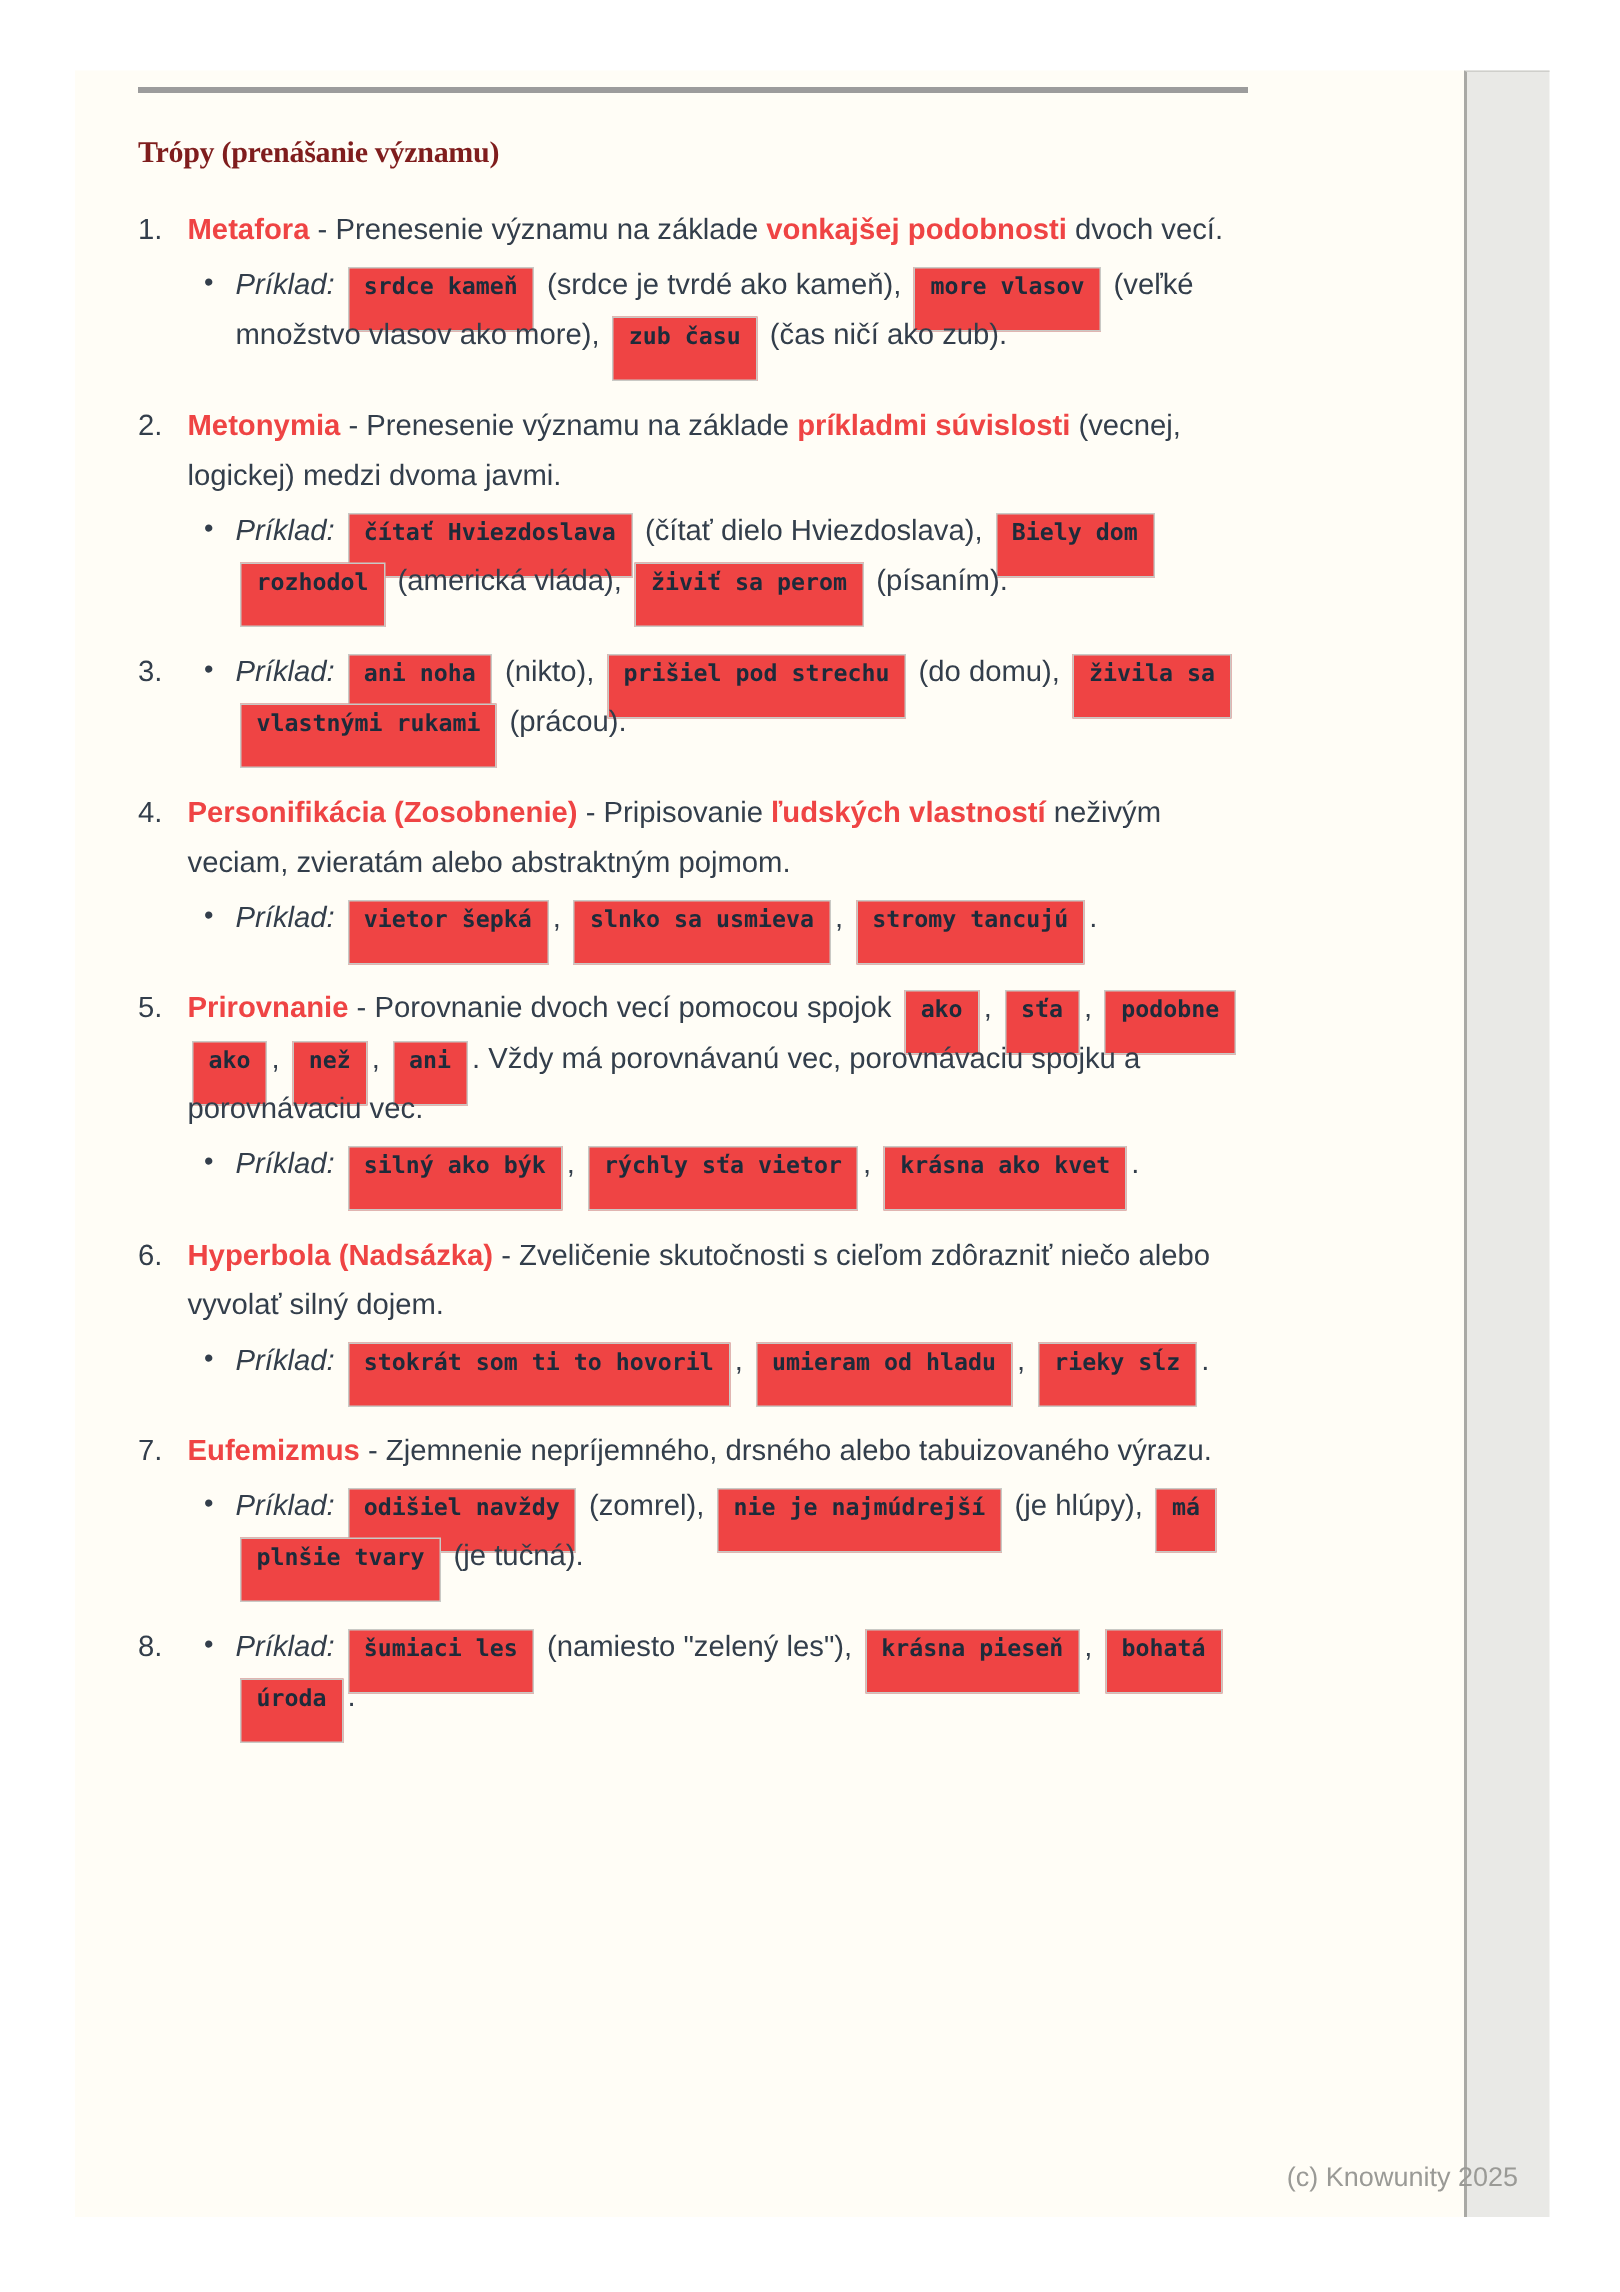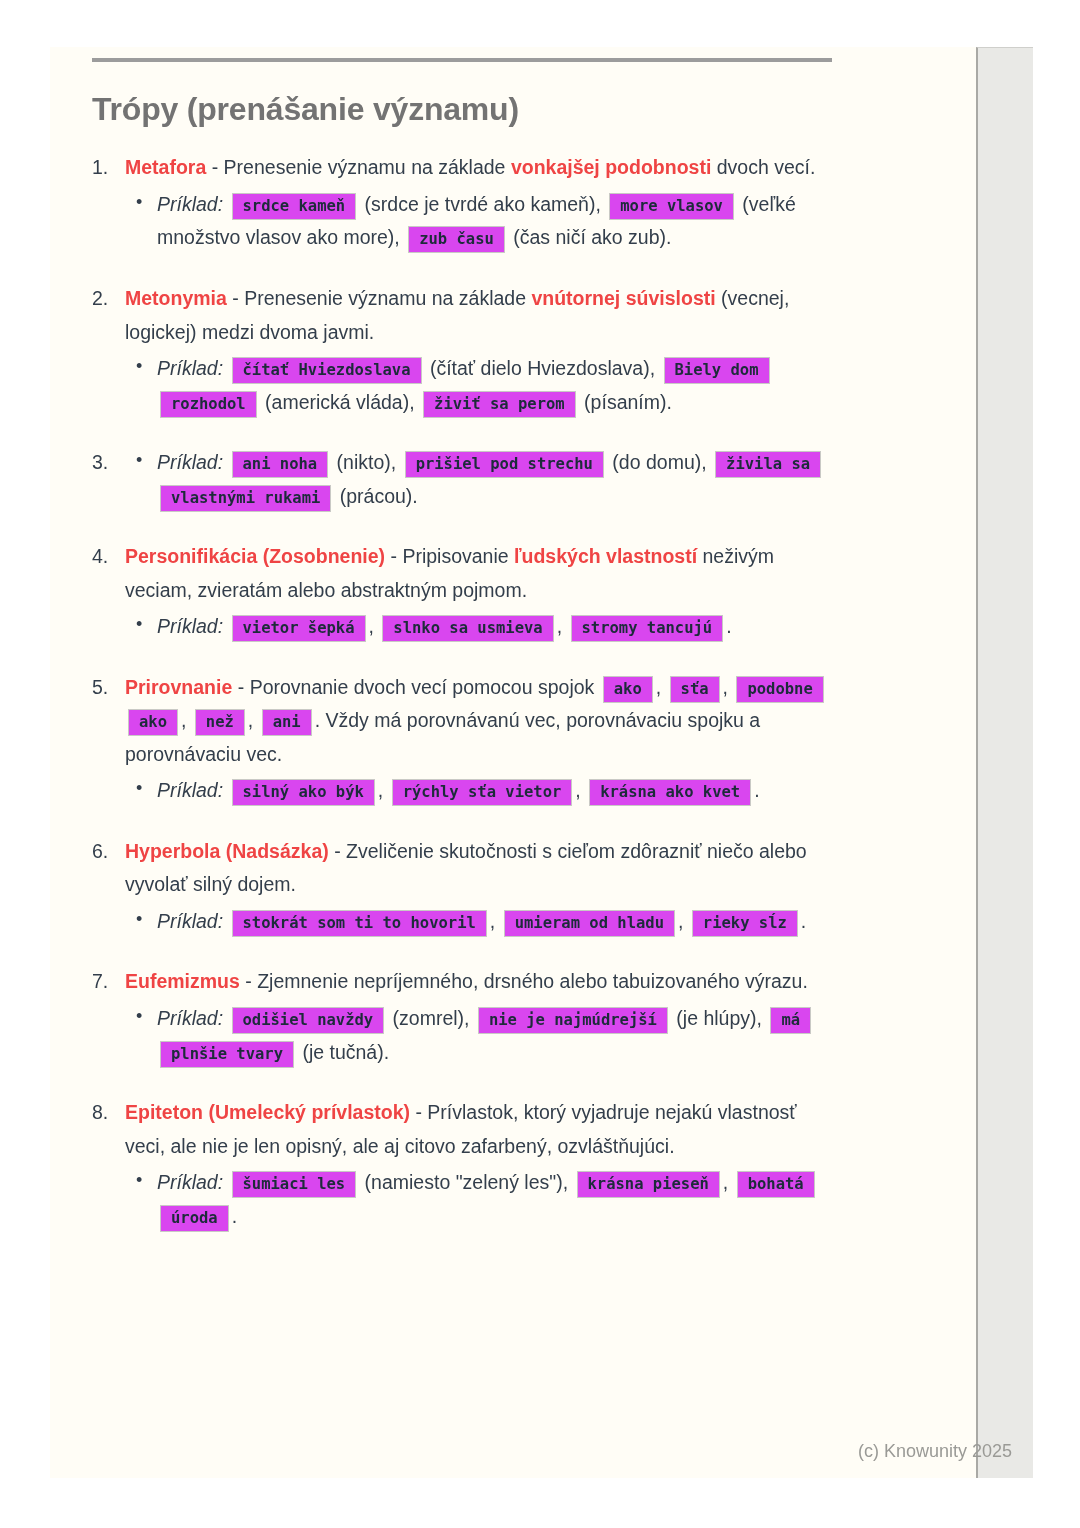--- a/index.html
+++ b/index.html
@@ -39,25 +39,26 @@
     height: 4px;
     background: #9c9c9c;
     margin: 0 0 28px 0;
   }
   .intro {
     margin: 0 0 34px 0;
     text-align: justify;
   }
   h1.heading {
     margin: 0 0 23px 0;
-    font-size: 32px;
+    font-size: 20px;
     line-height: 1.2;
     font-weight: 700;
-    color: #737373;
+    color: #7f1d1d;
     letter-spacing: -0.2px;
+    font-family: Liberation Serif, serif;
   }
   ol.items {
     list-style: none;
     margin: 0; padding: 0 0 0 33px;
   }
   li.item {
     position: relative;
     margin: 0 0 27px 0;
   }
   .num {
@@ -74,24 +75,24 @@
   .dot {
     position: absolute;
     left: -21px; top: -1px;
     font-size: 18px;
   }
   code.chip {
     font-family: "DejaVu Sans Mono", "Liberation Mono", monospace;
     font-size: 15.5px;
     font-weight: 700;
     color: #1d2b3a;
-    background: #d946ef;
+    background: #ef4444;
     border: 1px solid #c9c9c5;
     border-radius: 0;
-    padding: 3px 10px 4px 10px;
+    padding: 3px 10px 20px 10px;
     margin: 0 3px;
     -webkit-box-decoration-break: clone;
     box-decoration-break: clone;
   }
   .watermark {
     position: absolute;
     top: 1441px;
     right: 68px;
     font-size: 18px;
     color: #9a9a96;
@@ -106,21 +107,21 @@
     <hr class="rule">
     <h1 class="heading">Trópy (prenášanie významu)</h1>
     <ol class="items">
         <li class="item">
           <span class="num">1.</span>
           <div class="def"><strong>Metafora</strong><span> - Prenesenie významu na základe </span><strong>vonkajšej podobnosti</strong><span> dvoch vecí.</span></div>
           <div class="ex"><span class="dot">•</span><em>Príklad:</em><span> </span><code class="chip">srdce kameň</code><span> (srdce je tvrdé ako kameň), </span><code class="chip">more vlasov</code><span> (veľké množstvo vlasov ako more), </span><code class="chip">zub času</code><span> (čas ničí ako zub).</span></div>
         </li>
         <li class="item">
           <span class="num">2.</span>
-          <div class="def"><strong>Metonymia</strong><span> - Prenesenie významu na základe </span><strong>vnútornej súvislosti</strong><span> (vecnej, logickej) medzi dvoma javmi.</span></div>
+          <div class="def"><strong>Metonymia</strong><span> - Prenesenie významu na základe </span><strong>príkladmi súvislosti</strong><span> (vecnej, logickej) medzi dvoma javmi.</span></div>
           <div class="ex"><span class="dot">•</span><em>Príklad:</em><span> </span><code class="chip">čítať Hviezdoslava</code><span> (čítať dielo Hviezdoslava), </span><code class="chip">Biely dom rozhodol</code><span> (americká vláda), </span><code class="chip">živiť sa perom</code><span> (písaním).</span></div>
         </li>
         <li class="item">
           <span class="num">3.</span>
           <div class="ex"><span class="dot">•</span><em>Príklad:</em><span> </span><code class="chip">ani noha</code><span> (nikto), </span><code class="chip">prišiel pod strechu</code><span> (do domu), </span><code class="chip">živila sa vlastnými rukami</code><span> (prácou).</span></div>
         </li>
         <li class="item">
           <span class="num">4.</span>
           <div class="def"><strong>Personifikácia (Zosobnenie)</strong><span> - Pripisovanie </span><strong>ľudských vlastností</strong><span> neživým veciam, zvieratám alebo abstraktným pojmom.</span></div>
           <div class="ex"><span class="dot">•</span><em>Príklad:</em><span> </span><code class="chip">vietor šepká</code><span>, </span><code class="chip">slnko sa usmieva</code><span>, </span><code class="chip">stromy tancujú</code><span>.</span></div>
@@ -135,21 +136,20 @@
           <div class="def"><strong>Hyperbola (Nadsázka)</strong><span> - Zveličenie skutočnosti s cieľom zdôrazniť niečo alebo vyvolať silný dojem.</span></div>
           <div class="ex"><span class="dot">•</span><em>Príklad:</em><span> </span><code class="chip">stokrát som ti to hovoril</code><span>, </span><code class="chip">umieram od hladu</code><span>, </span><code class="chip">rieky sĺz</code><span>.</span></div>
         </li>
         <li class="item">
           <span class="num">7.</span>
           <div class="def"><strong>Eufemizmus</strong><span> - Zjemnenie nepríjemného, drsného alebo tabuizovaného výrazu.</span></div>
           <div class="ex"><span class="dot">•</span><em>Príklad:</em><span> </span><code class="chip">odišiel navždy</code><span> (zomrel), </span><code class="chip">nie je najmúdrejší</code><span> (je hlúpy), </span><code class="chip">má plnšie tvary</code><span> (je tučná).</span></div>
         </li>
         <li class="item">
           <span class="num">8.</span>
-          <div class="def"><strong>Epiteton (Umelecký prívlastok)</strong><span> - Prívlastok, ktorý vyjadruje nejakú vlastnosť veci, ale nie je len opisný, ale aj citovo zafarbený, ozvláštňujúci.</span></div>
           <div class="ex"><span class="dot">•</span><em>Príklad:</em><span> </span><code class="chip">šumiaci les</code><span> (namiesto "zelený les"), </span><code class="chip">krásna pieseň</code><span>, </span><code class="chip">bohatá úroda</code><span>.</span></div>
         </li>
       </ol>
   </div>
 </div>
 
 <div class="scroll-strip"></div>
 
 <div class="watermark">(c) Knowunity 2025</div>
 

